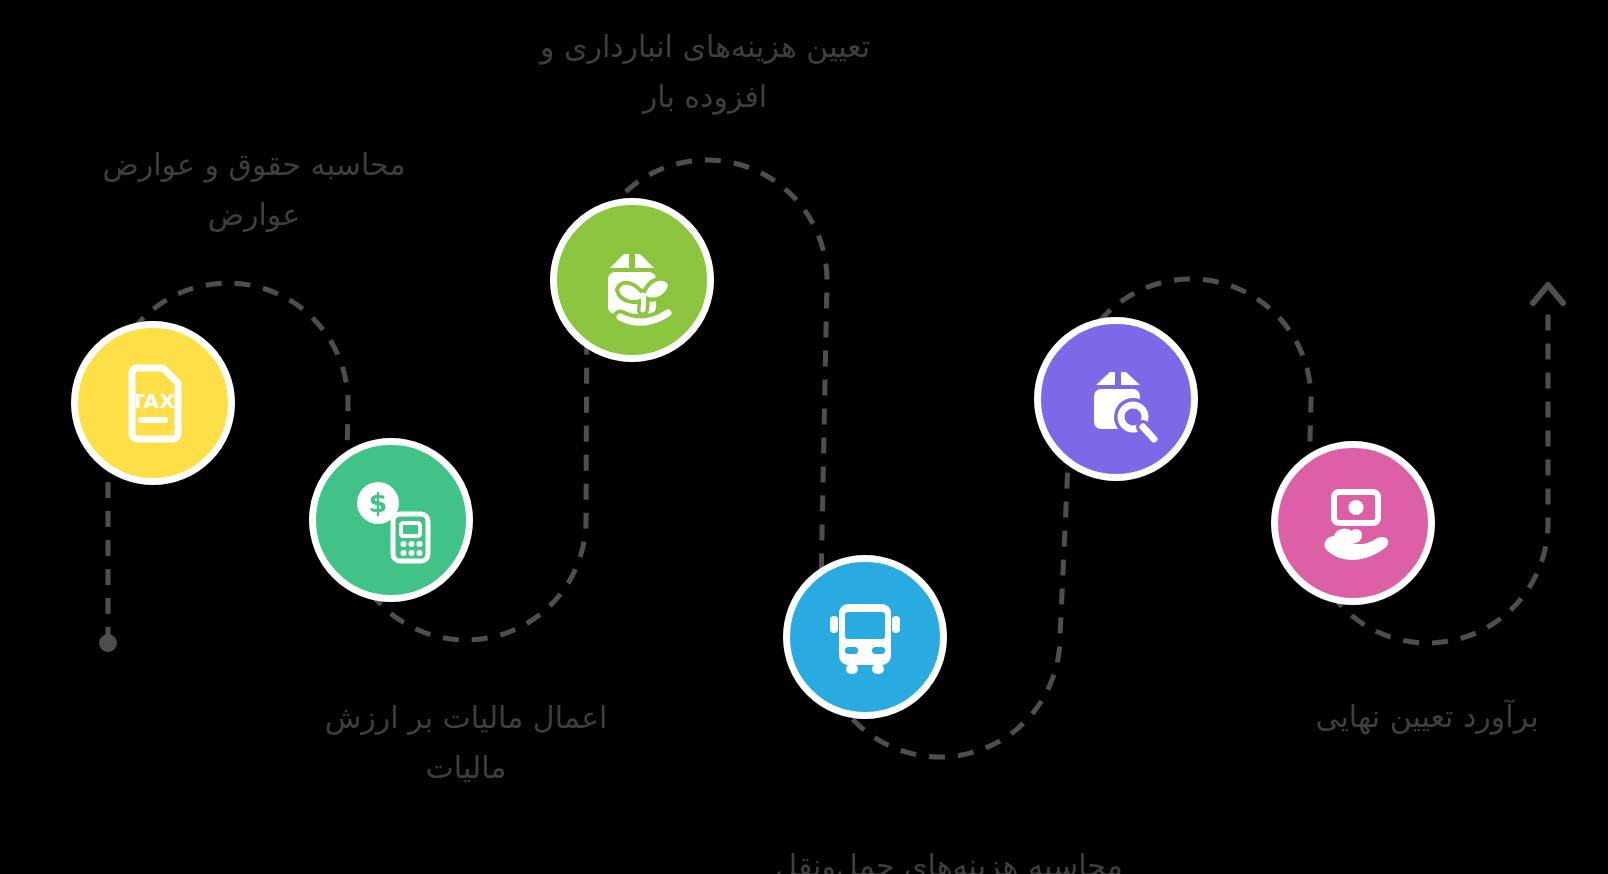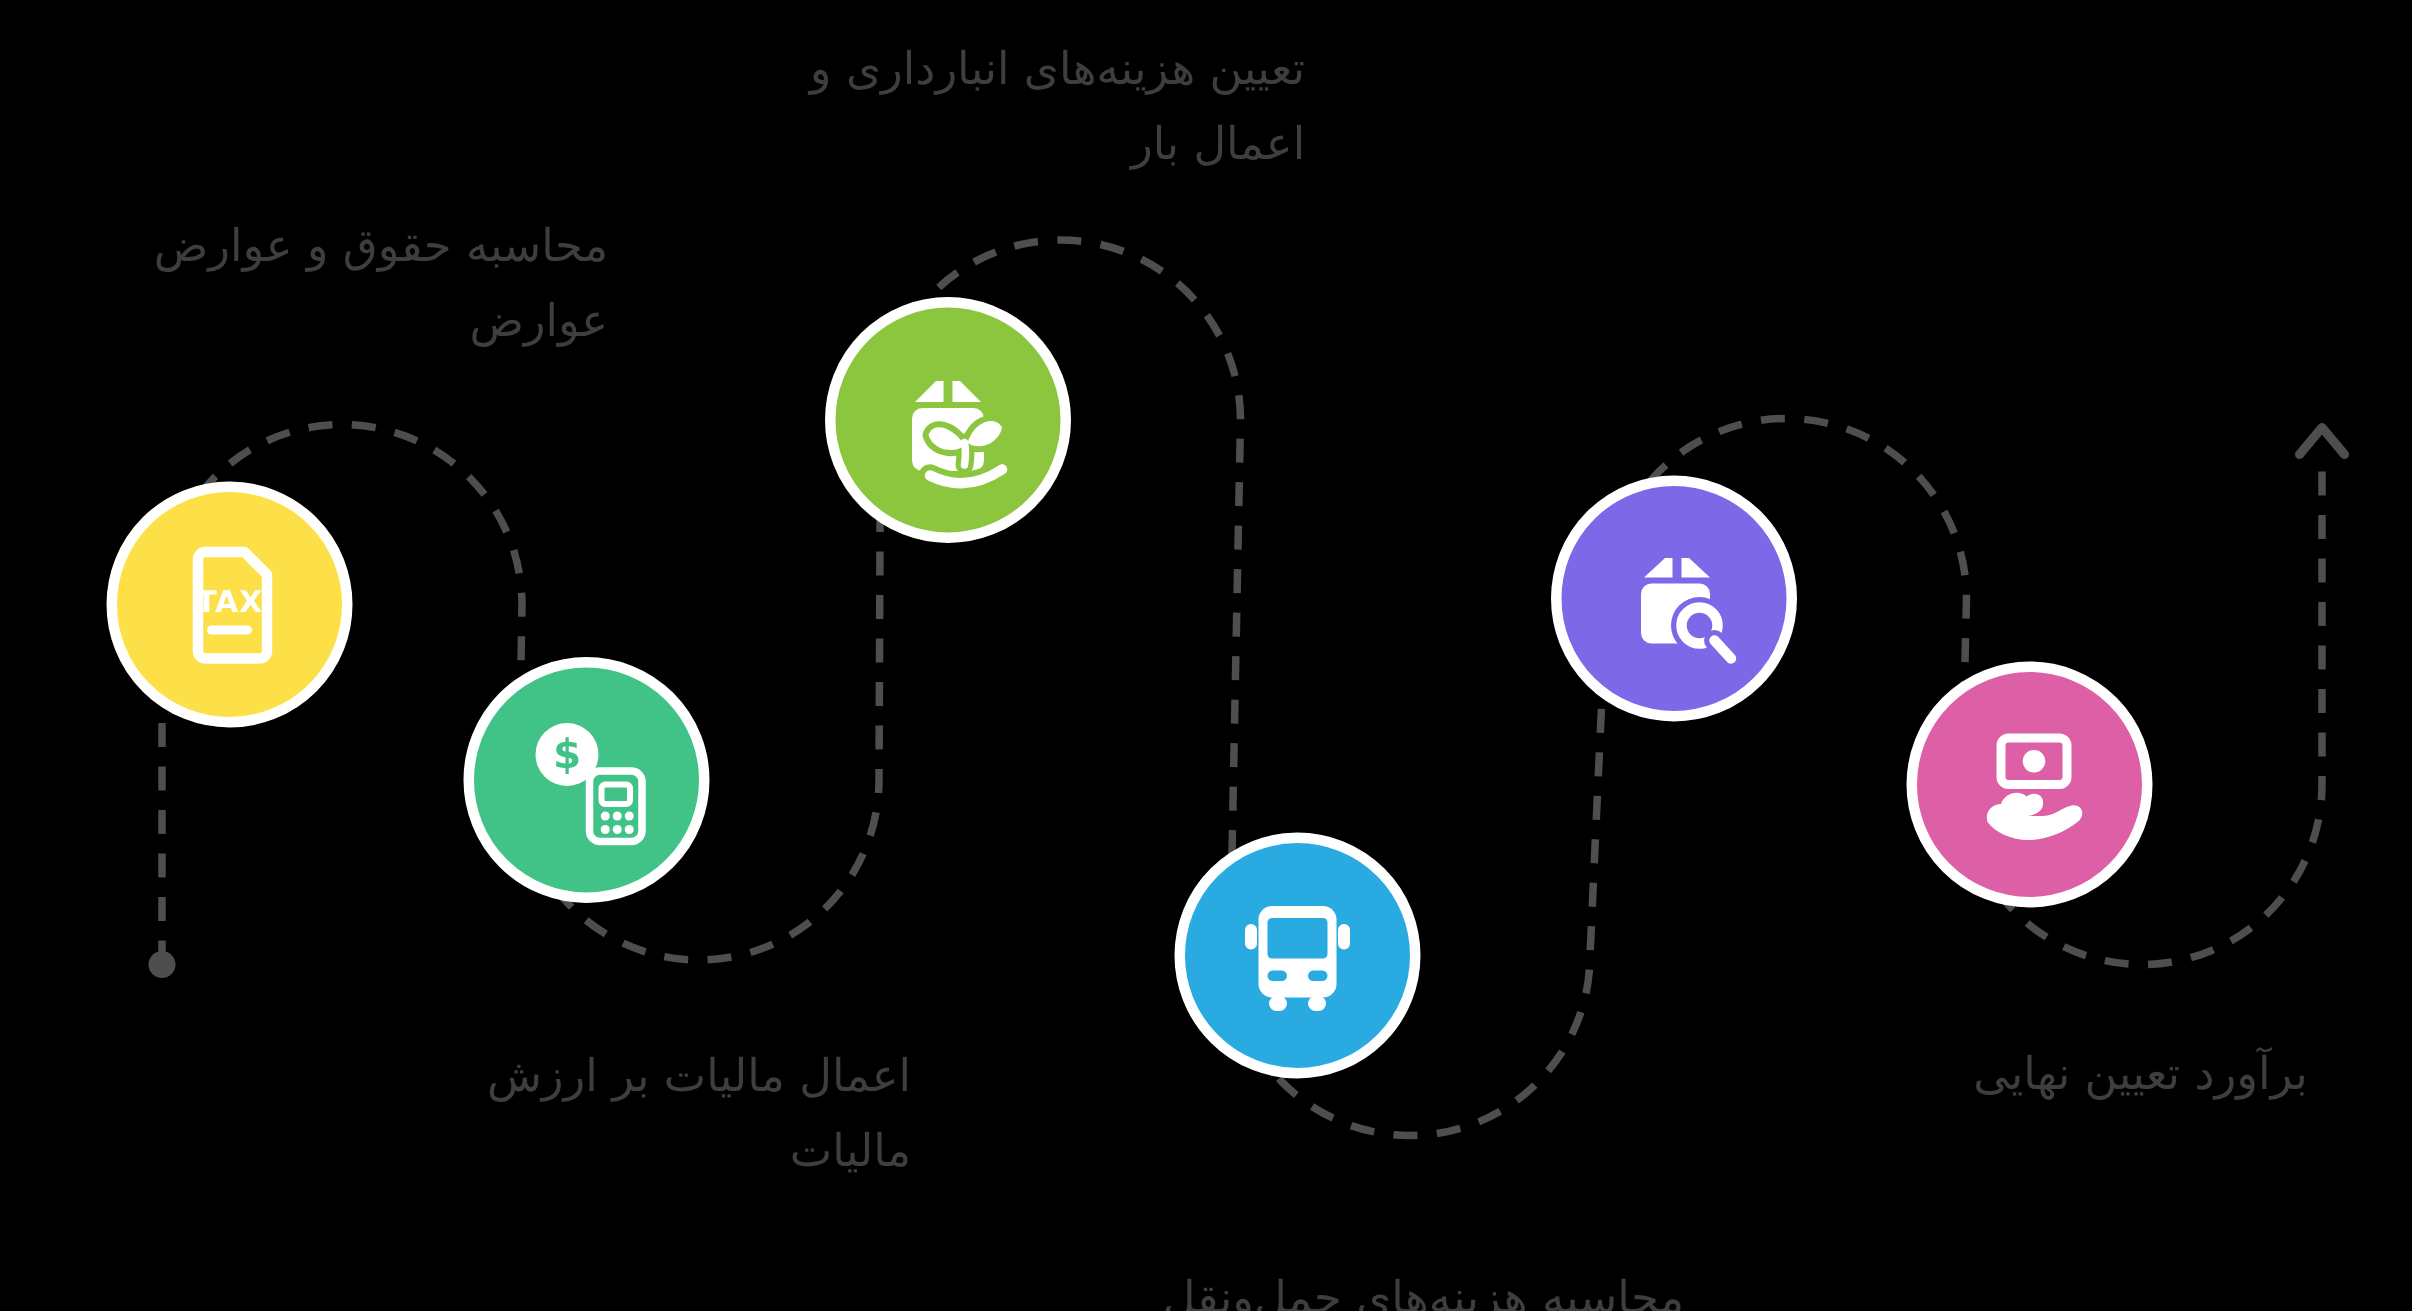--- a/index.html
+++ b/index.html
@@ -23,20 +23,21 @@
     border: 7px solid #ffffff;
     border-radius: 50%;
     box-sizing: content-box;
     display: flex; align-items: center; justify-content: center;
   }
   .node svg { display: block; }
   .label {
     position: absolute;
     transform: translateX(-50%);
     direction: rtl;
+    text-align: center;
     font-size: 30px;
     line-height: 50px;
     white-space: nowrap;
     font-weight: 500;
   }
   .label .line { display: block; }
   .label .line:empty { display: none; }
 </style>
 </head>
 <body>
@@ -102,21 +103,21 @@
       <path d="M63 65 C68 50 82 47 86 55 C84 66 70 71 63 65 Z" fill="currentColor" stroke="currentColor" stroke-width="8" stroke-linejoin="round"></path>
       <path d="M61 80 C62 73 62 70 61 65" fill="none" stroke="currentColor" stroke-width="12" stroke-linecap="round"></path>
       <path d="M38 87 Q62 99 86 83" fill="none" stroke="#ffffff" stroke-width="7" stroke-linecap="round"></path>
       <path d="M61 80 C62 73 62 70 61 65" fill="none" stroke="#ffffff" stroke-width="5" stroke-linecap="round"></path>
       <path d="M61 67 C53 54 40 51 37 60 C40 70 54 73 61 67 Z" fill="#ffffff"></path>
       <path d="M63 65 C68 50 82 47 86 55 C84 66 70 71 63 65 Z" fill="#ffffff"></path>
     </svg>
   </div>
   <div class="label" style="left: 705px; top: 22px; color: rgb(62, 62, 62);">
     <span class="line">تعیین هزینه‌های انبارداری و</span>
-    <span class="line">اعمال بار</span>
+    <span class="line">افزوده بار</span>
   </div>
 
   <div class="node" style="left: 783px; top: 555px; background-color: rgb(41, 171, 226); color: rgb(41, 171, 226);">
     <svg width="100" height="100" viewBox="0 0 100 100">
       <rect x="15" y="29" width="8" height="17" rx="4" fill="#ffffff"></rect>
       <rect x="77" y="29" width="8" height="17" rx="4" fill="#ffffff"></rect>
       <rect x="24" y="17" width="52" height="61" rx="9" fill="#ffffff"></rect>
       <rect x="30" y="25" width="40" height="27" rx="3" fill="currentColor"></rect>
       <rect x="30" y="60" width="13" height="7" rx="3.5" fill="currentColor"></rect>
       <rect x="57" y="60" width="13" height="7" rx="3.5" fill="currentColor"></rect>

